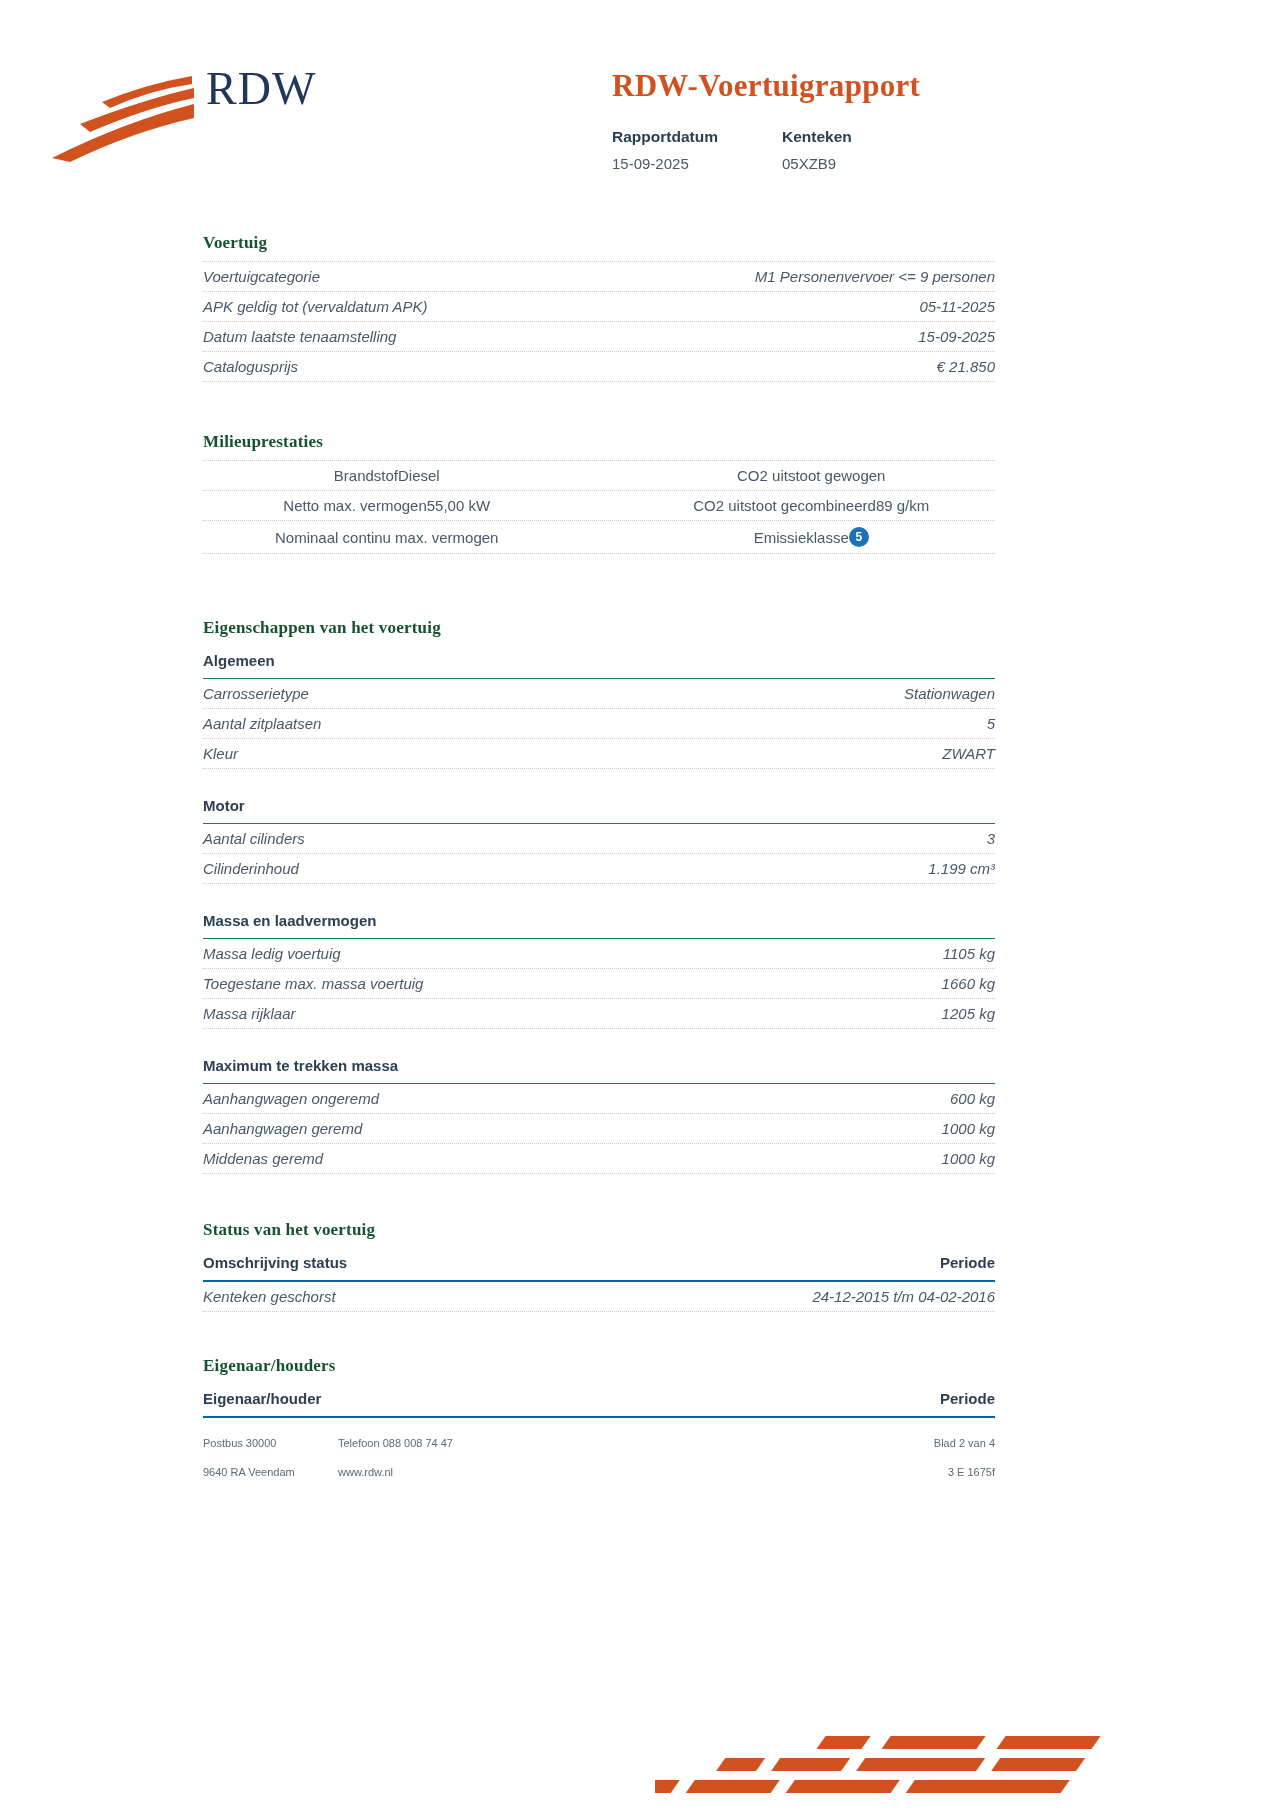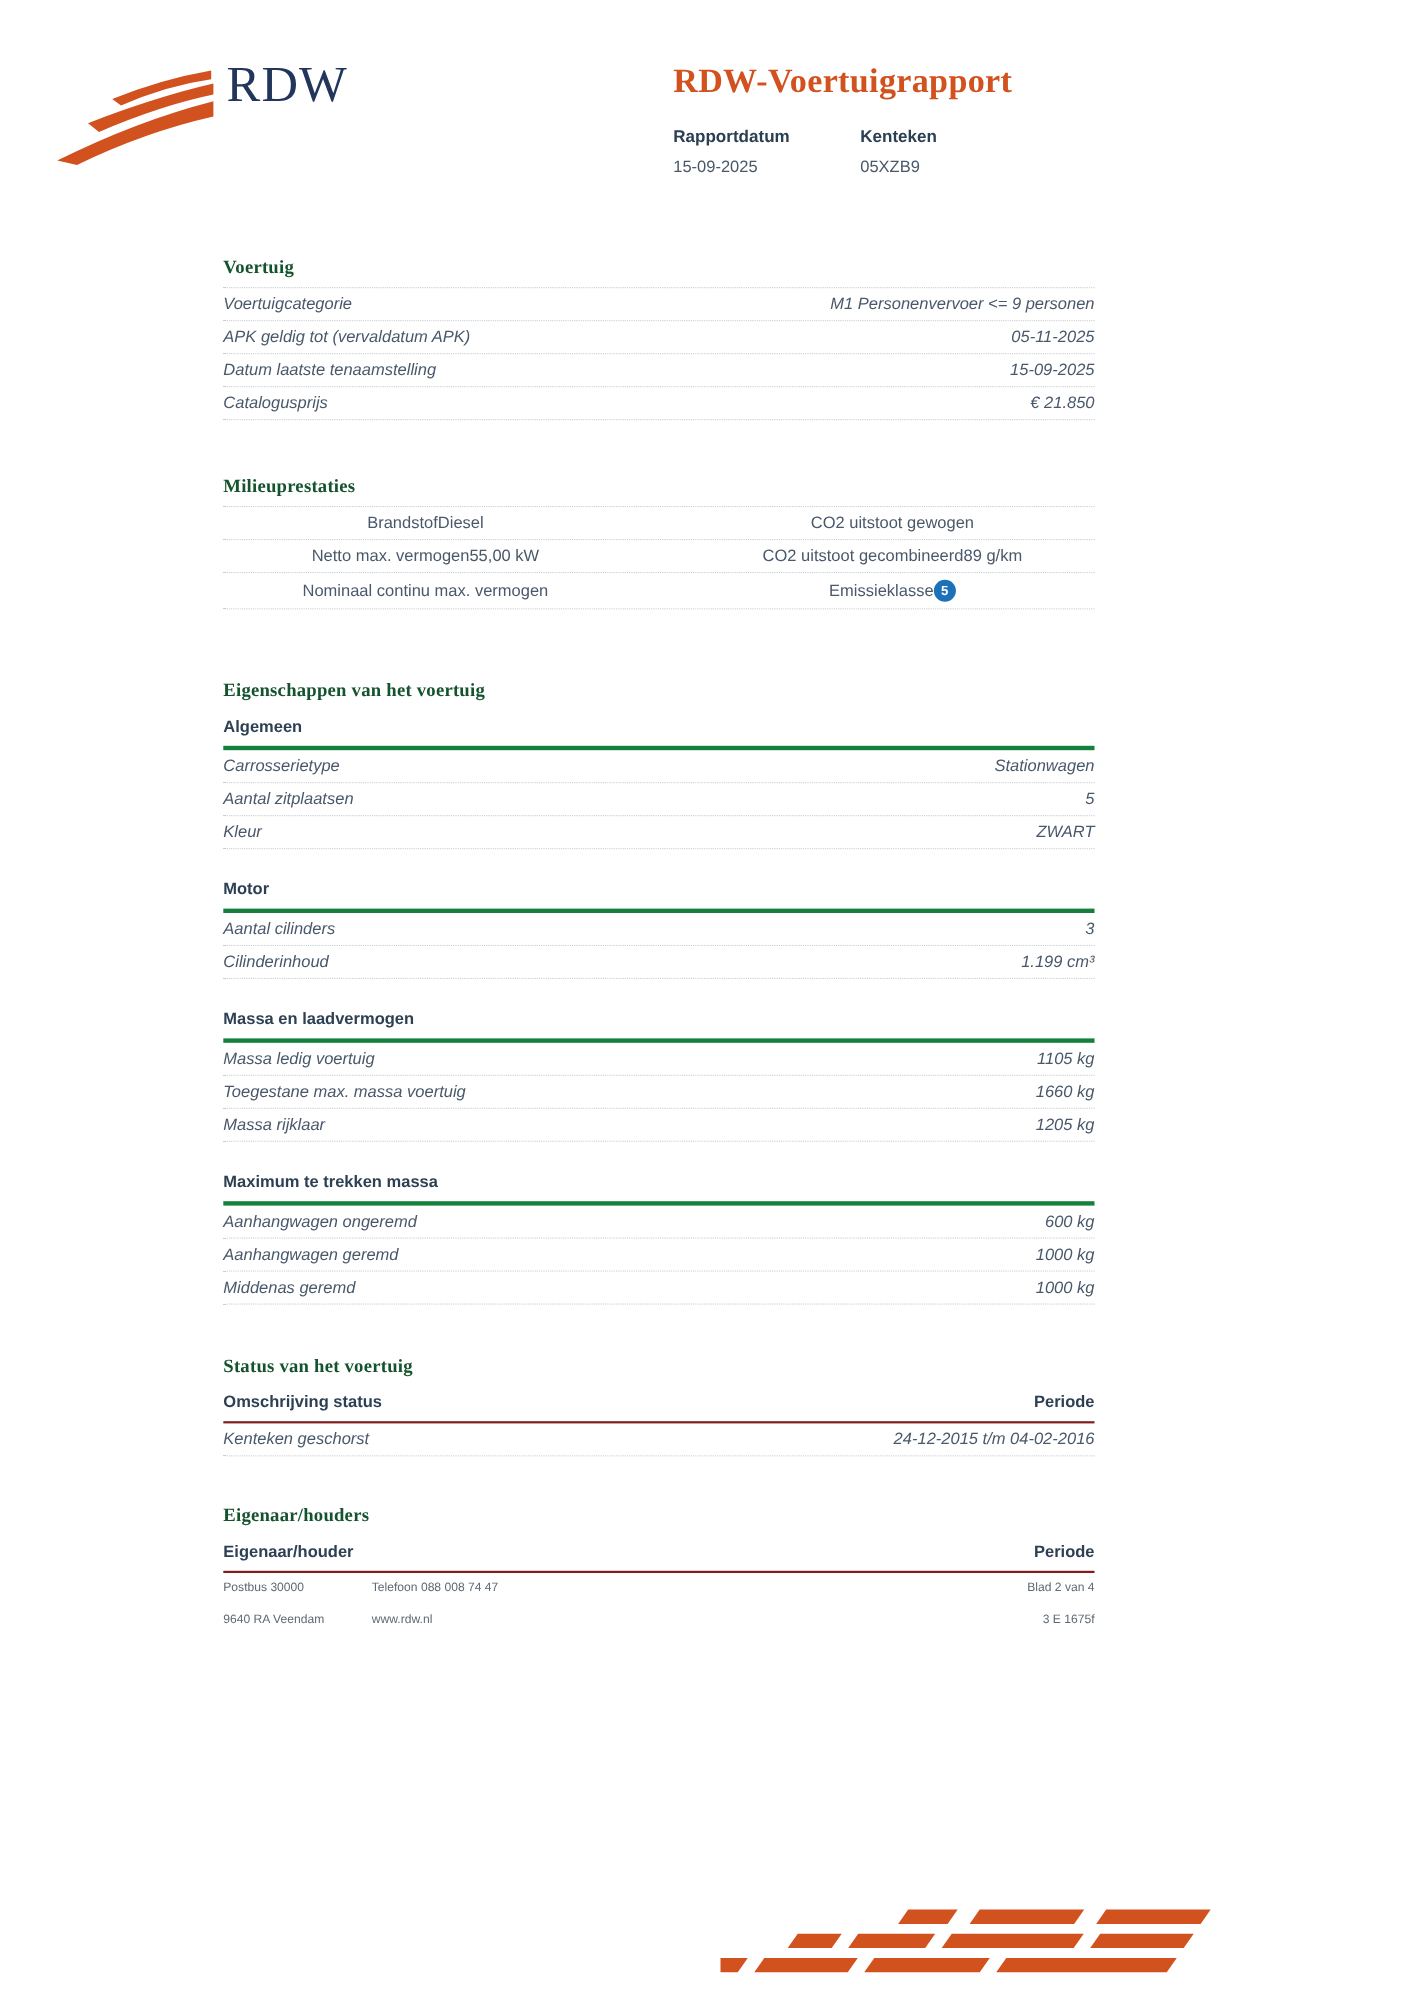--- a/index.html
+++ b/index.html
@@ -6,21 +6,21 @@
   .page {
     position:relative;
     width:1280px; height:1814px;
     background:#ffffff;
     font-family:"Liberation Sans", sans-serif;
     color:#49586a;
     overflow:hidden;
   }
 
   
-  .header { position:absolute; top:4px; left:0; right:0; height:200px; }
+  .header { position:absolute; top:16px; left:0; right:0; height:200px; }
   .brand { position:absolute; left:46px; top:48px; display:flex; align-items:flex-start; }
   .brand-logo { width:150px; height:90px; margin-top:8px; }
   .brand-text {
     font-family:"Liberation Serif", serif;
     font-size:46px; line-height:1; letter-spacing:1px;
     color:#22365c; margin-left:10px; margin-top:2px;
   }
   .title-block { position:absolute; left:612px; top:52px; width:400px; }
   .doc-title {
     font-family:"Liberation Serif", serif; font-weight:700;
@@ -60,26 +60,26 @@
     display:inline-flex; width:20px; height:20px; border-radius:50%;
     background:#1d71b8; color:#ffffff; font-size:12px; font-weight:700;
     align-items:center; justify-content:center;
   }
 
   
   .sub { margin-top:22px; }
   .sub:first-of-type { margin-top:4px; }
   .sub-title {
     font-weight:700; font-size:15px; color:#2d4053;
-    padding:6px 0 9px 0; border-bottom:4px solid #15803d;
+    padding:6px 0 9px 0; border-bottom:1px solid #15803d;
   }
   .table-head {
     display:flex; justify-content:space-between; font-weight:700;
     font-size:15px; color:#2d4053; padding:6px 0 9px 0;
-    border-bottom:2px solid #7f1d1d;
+    border-bottom:2px solid #0369a1;
   }
 
   .sect-voertuig   { margin-top:0; }
   .sect-milieu     { margin-top:50px; }
   .sect-eigensch   { margin-top:64px; }
   .sect-status     { margin-top:46px; }
   .sect-eigenaar   { margin-top:44px; }
 
   
   .footer {

